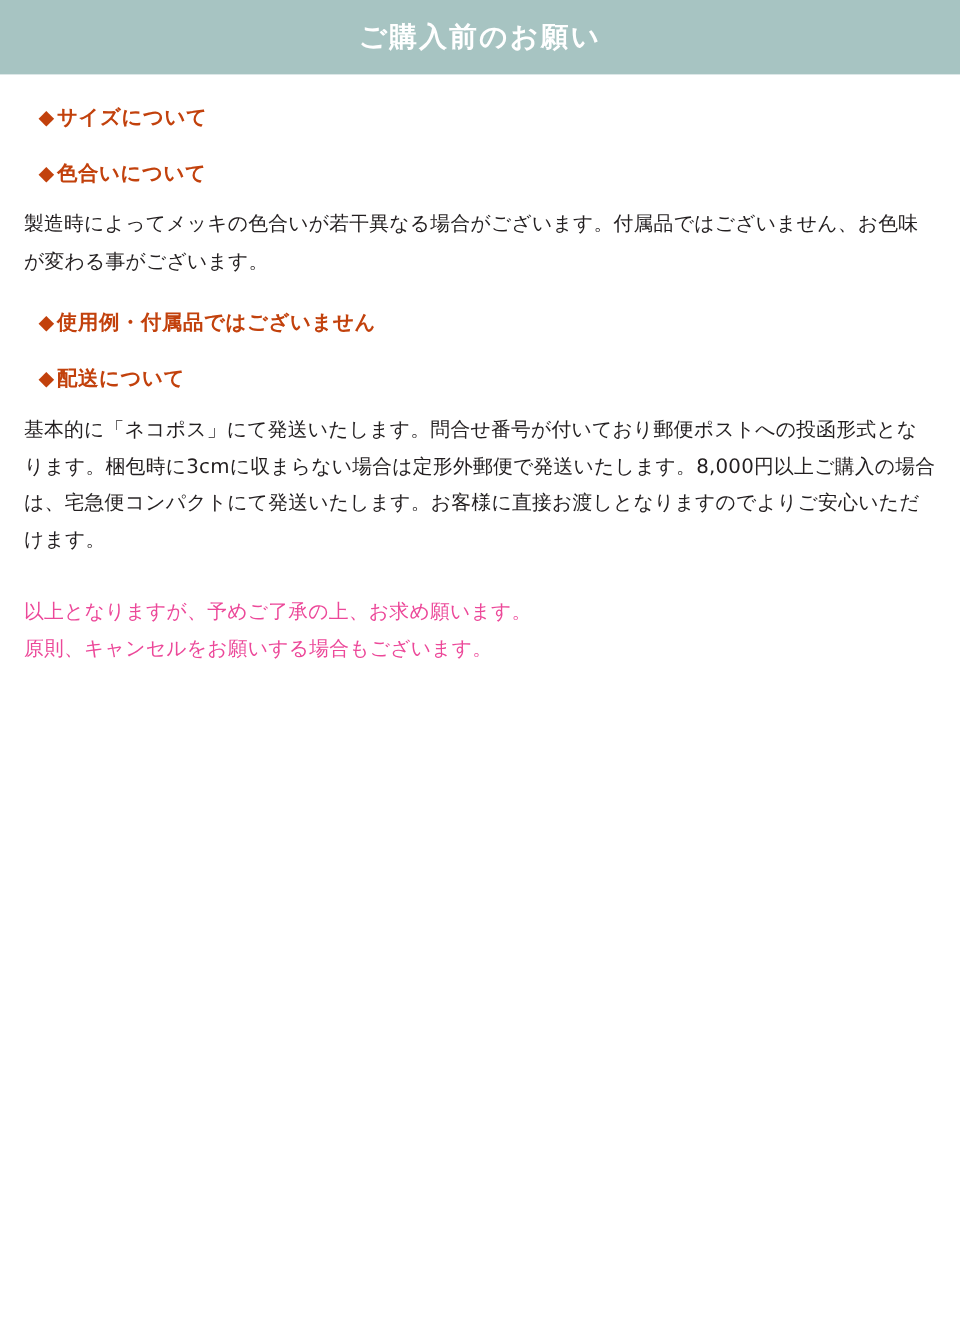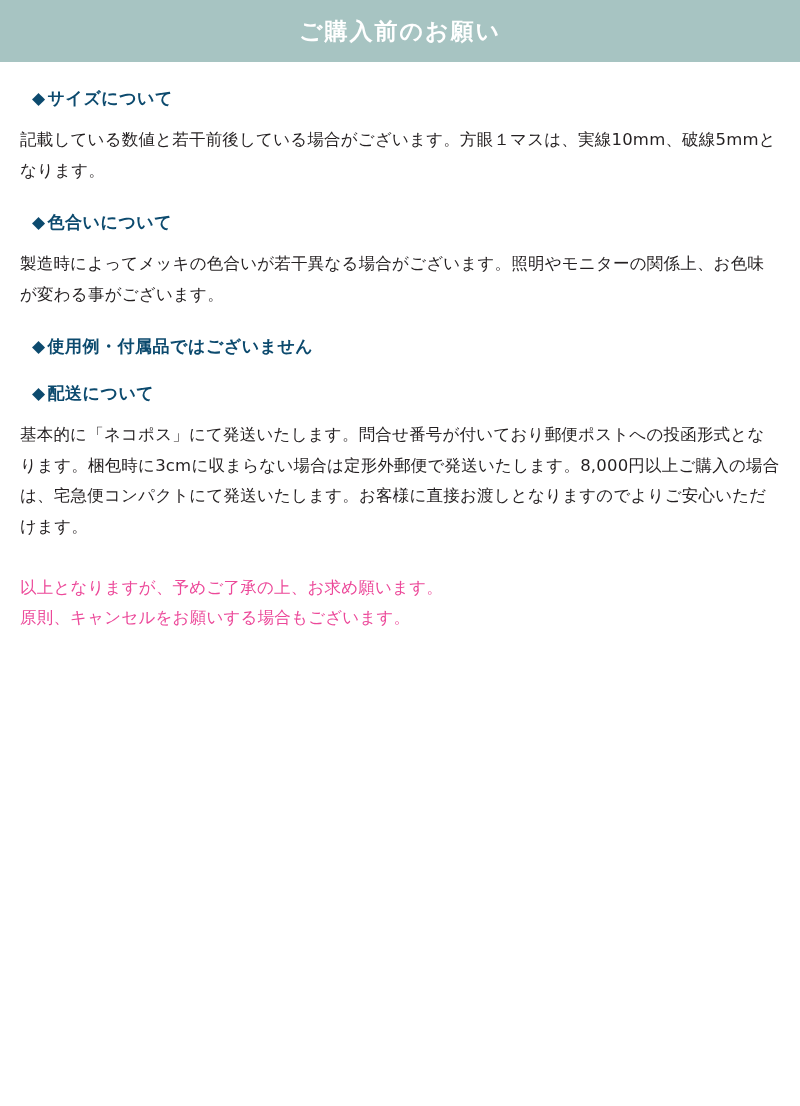--- a/index.html
+++ b/index.html
@@ -37,21 +37,21 @@
   }
   .content {
     padding: 0 18px 0 18px;
   }
   .section {
     margin: 0;
   }
   .section-heading {
     font-size: 17px;
     font-weight: bold;
-    color: #0c4a6e;
+    color: #c2410c;
     margin: 0;
     padding: 25px 0 0 14px;
     letter-spacing: 0.5px;
     line-height: 1.3;
   }
   .section-heading .diamond {
     display: inline-block;
     margin-right: 2px;
   }
   .section-body {
@@ -80,26 +80,25 @@
 <div class="page">
 
   <div class="header-bar">
     <div class="header-title">ご購入前のお願い</div>
   </div>
 
   <div class="content">
 
     <div class="section">
       <div class="section-heading"><span class="diamond">◆</span><span>サイズについて</span></div>
-      <div class="section-body">記載している数値と若干前後している場合がございます。方眼１マスは、実線10mm、破線5mmとなります。</div>
     </div>
 
     <div class="section">
       <div class="section-heading"><span class="diamond">◆</span><span>色合いについて</span></div>
-      <div class="section-body">製造時によってメッキの色合いが若干異なる場合がございます。照明やモニターの関係上、お色味が変わる事がございます。</div>
+      <div class="section-body">製造時によってメッキの色合いが若干異なる場合がございます。付属品ではございません、お色味が変わる事がございます。</div>
     </div>
 
     <div class="section">
       <div class="section-heading"><span class="diamond">◆</span><span>使用例・付属品ではございません</span></div>
     </div>
 
 
 
     <div class="section">
       <div class="section-heading"><span class="diamond">◆</span><span>配送について</span></div>

